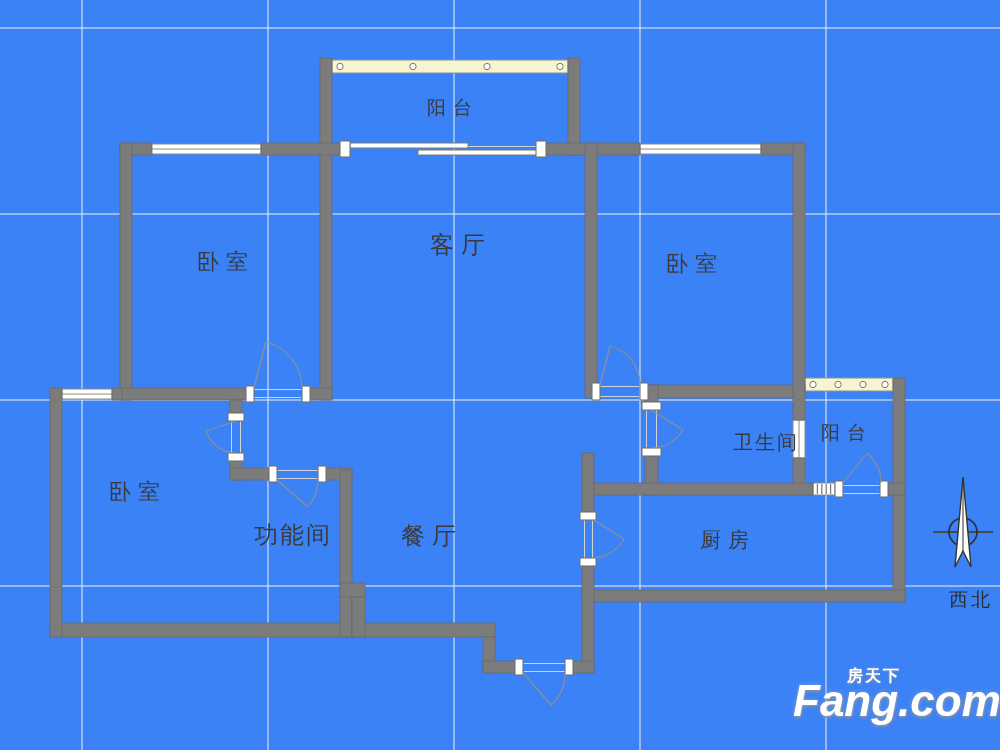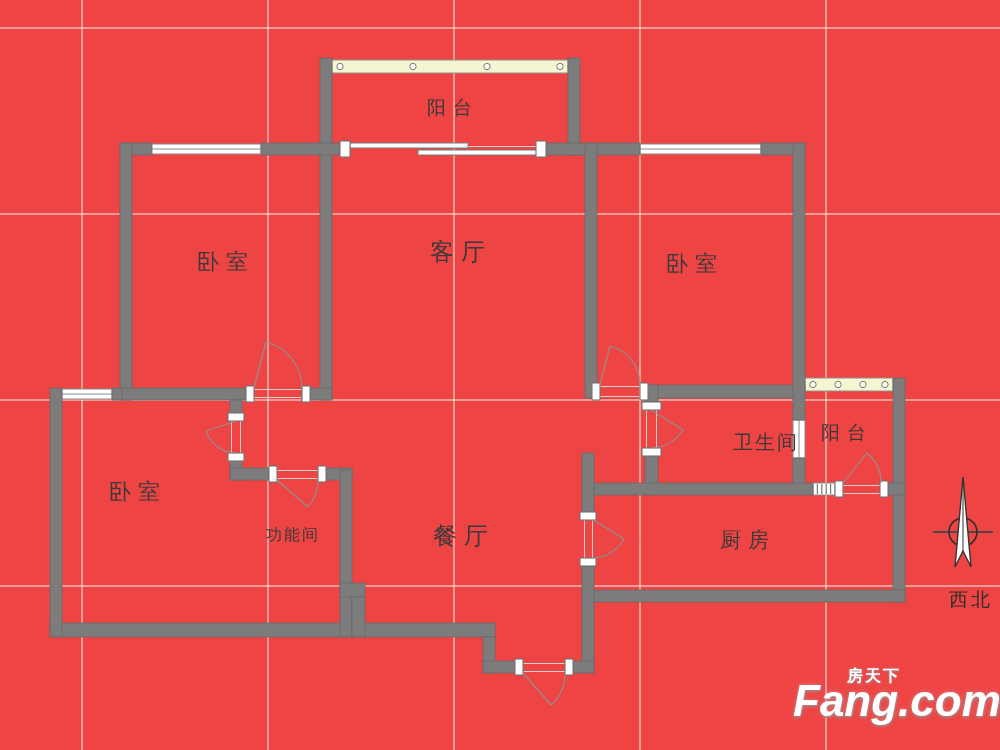--- a/index.html
+++ b/index.html
@@ -1,18 +1,18 @@
 <!DOCTYPE html>
 <html><head>
 <meta charset="utf-8">
 <style>
   html,body{margin:0;padding:0;background:#fff;}
   #canvas{
     position:relative;width:1000px;height:750px;overflow:hidden;
-    background:#ef4444;
+    background:#3b82f6;
     font-family:"Liberation Serif","DejaVu Serif",serif;
   }
   #plan-svg{position:absolute;left:0;top:0;}
   .room-label{
     position:absolute;transform:translate(-50%,-50%);
     color:#3a3a3a;white-space:nowrap;line-height:1;
     font-family:"Liberation Serif","DejaVu Serif",serif;
   }
   #compass{position:absolute;left:925px;top:465px;}
   #compass-label{
@@ -156,28 +156,28 @@
       <path d="M551,705 A42,42 0 0 0 565,673" fill="none" stroke="#909090" stroke-width="1.1"></path>
       <path d="M236,421 L206,431" fill="none" stroke="#909090" stroke-width="1.2"></path>
       <path d="M206,431 A32,32 0 0 0 236,453" fill="none" stroke="#909090" stroke-width="1.1"></path>
       <path d="M277,480 L308,507" fill="none" stroke="#909090" stroke-width="1.2"></path>
       <path d="M308,507 A41,41 0 0 0 318,480" fill="none" stroke="#909090" stroke-width="1.1"></path>
     </svg>
 
   <div id="labels">
       <div class="room-label" style="left: 453px; top: 107px; font-size: 19px; letter-spacing: 7px;">阳台</div>
       <div class="room-label" style="left: 226px; top: 262px; font-size: 22px; letter-spacing: 7px;">卧室</div>
-      <div class="room-label" style="left: 461px; top: 245px; font-size: 24px; letter-spacing: 7px; margin-top: 7px;">客厅</div>
+      <div class="room-label" style="left: 461px; top: 245px; font-size: 24px; letter-spacing: 7px;">客厅</div>
       <div class="room-label" style="left: 695px; top: 264px; font-size: 22px; letter-spacing: 7px;">卧室</div>
       <div class="room-label" style="left: 138px; top: 492px; font-size: 22px; letter-spacing: 7px;">卧室</div>
-      <div class="room-label" style="left: 293px; top: 535px; font-size: 16px; letter-spacing: 2px;">功能间</div>
-      <div class="room-label" style="left: 432px; top: 536px; font-size: 24px; letter-spacing: 7px; margin-left: 32px;">餐厅</div>
+      <div class="room-label" style="left: 293px; top: 535px; font-size: 24px; letter-spacing: 2px;">功能间</div>
+      <div class="room-label" style="left: 432px; top: 536px; font-size: 24px; letter-spacing: 7px;">餐厅</div>
       <div class="room-label" style="left: 728px; top: 442px; font-size: 20px; letter-spacing: 2px; margin-left: 38px;">卫生间</div>
       <div class="room-label" style="left: 847px; top: 432px; font-size: 19px; letter-spacing: 7px;">阳台</div>
-      <div class="room-label" style="left: 748px; top: 540px; font-size: 21px; letter-spacing: 7px;">厨房</div>
+      <div class="room-label" style="left: 728px; top: 540px; font-size: 21px; letter-spacing: 7px;">厨房</div>
     </div>
 
   <svg id="compass" width="80" height="115" viewBox="0 0 80 115">
     <line x1="8" y1="67" x2="68" y2="67" stroke="#4a4a4a" stroke-width="2"></line>
     <circle cx="38" cy="67" r="14" fill="none" stroke="#2f2f2f" stroke-width="1.6"></circle>
     <polygon points="38,12 30,102 38,86 46,102" fill="#fdfdfc" stroke="#333333" stroke-width="1.4"></polygon>
     <line x1="38" y1="12" x2="38" y2="86" stroke="#333333" stroke-width="1"></line>
   </svg>
   <div id="compass-label">西北</div>
 

